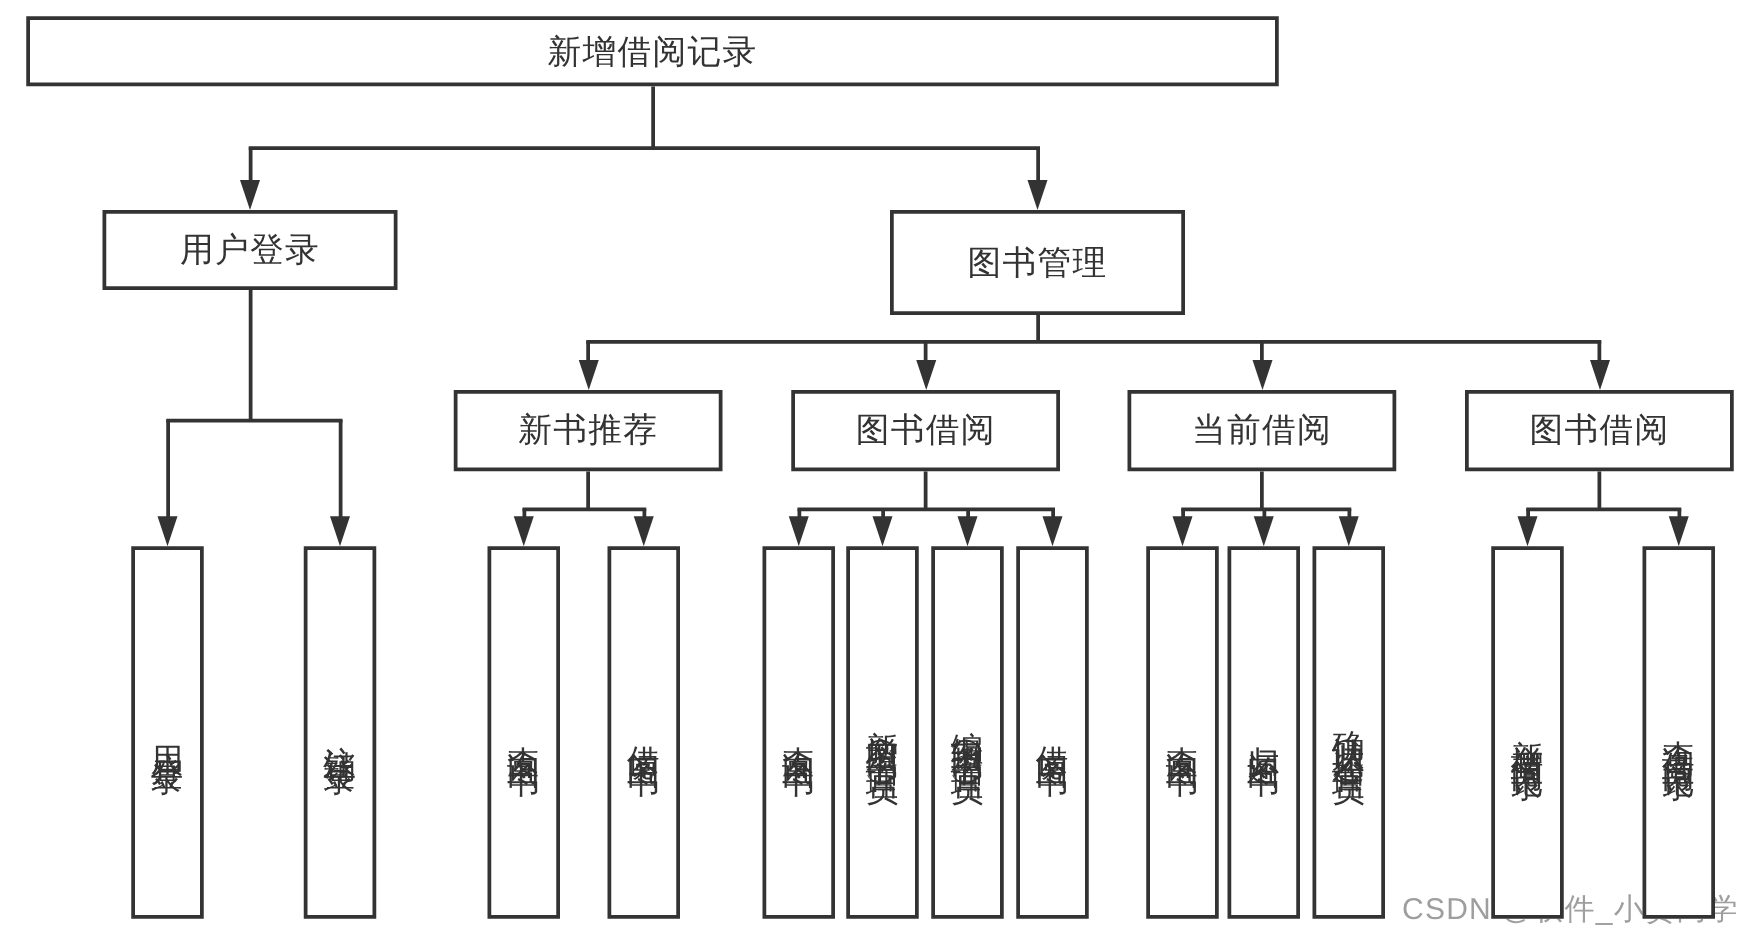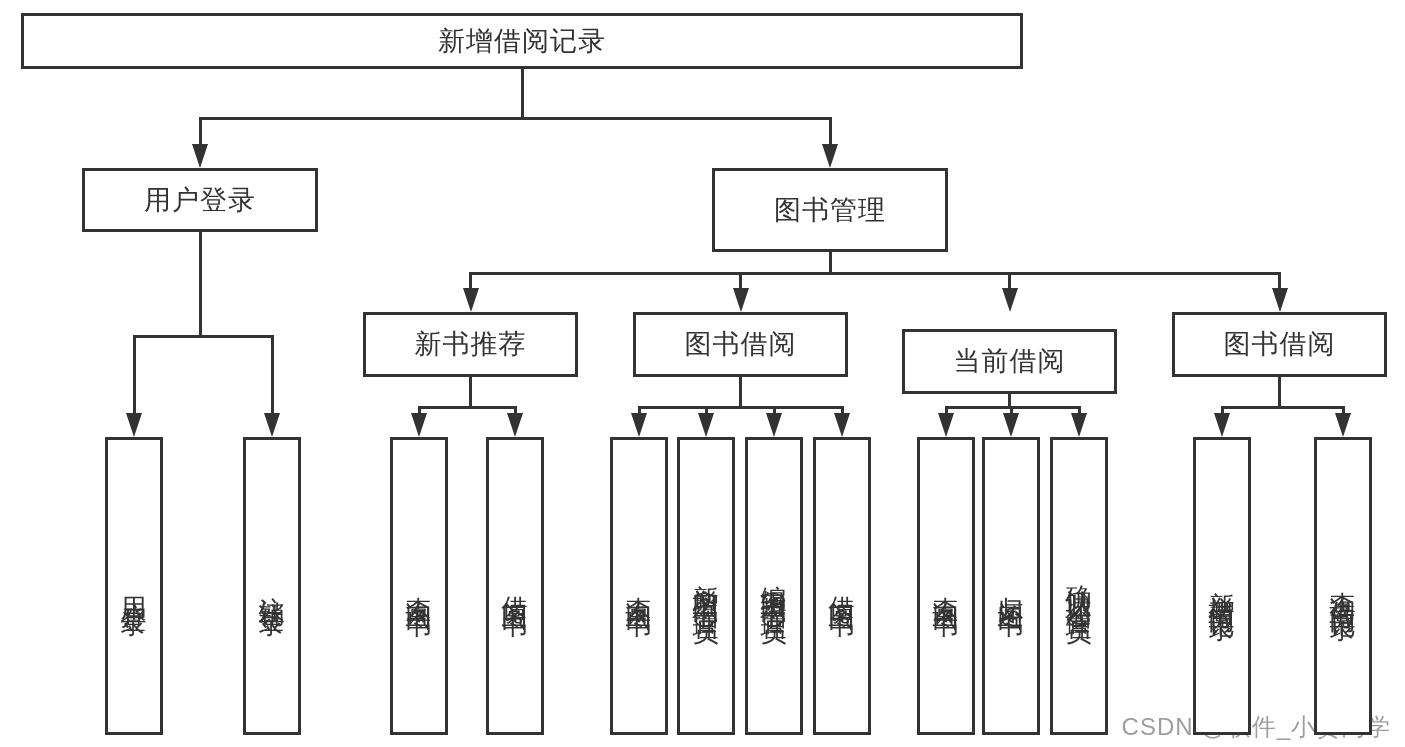--- a/index.html
+++ b/index.html
@@ -126,21 +126,21 @@
     </div>
     <div class="node" style="left: 712px; top: 168px; width: 236px; height: 84px;">
       <span class="label">图书管理</span>
     </div>
     <div class="node" style="left: 363px; top: 312px; width: 215px; height: 65px; justify-content: center;">
       <span class="label">新书推荐</span>
     </div>
     <div class="node" style="left: 633px; top: 312px; width: 215px; height: 65px;">
       <span class="label">图书借阅</span>
     </div>
-    <div class="node" style="left: 902px; top: 312px; width: 215px; height: 65px; margin-top: 17px;">
+    <div class="node" style="left: 902px; top: 312px; width: 215px; height: 65px;">
       <span class="label">当前借阅</span>
     </div>
     <div class="node" style="left: 1172px; top: 312px; width: 215px; height: 65px;">
       <span class="label">图书借阅</span>
     </div>
     <div class="node vertical" style="left: 105px; top: 437px; width: 58px; height: 298px;">
       <span class="label">用户登录</span>
     </div>
     <div class="node vertical" style="left: 243px; top: 437px; width: 58px; height: 298px;">
       <span class="label">注销登录</span>

